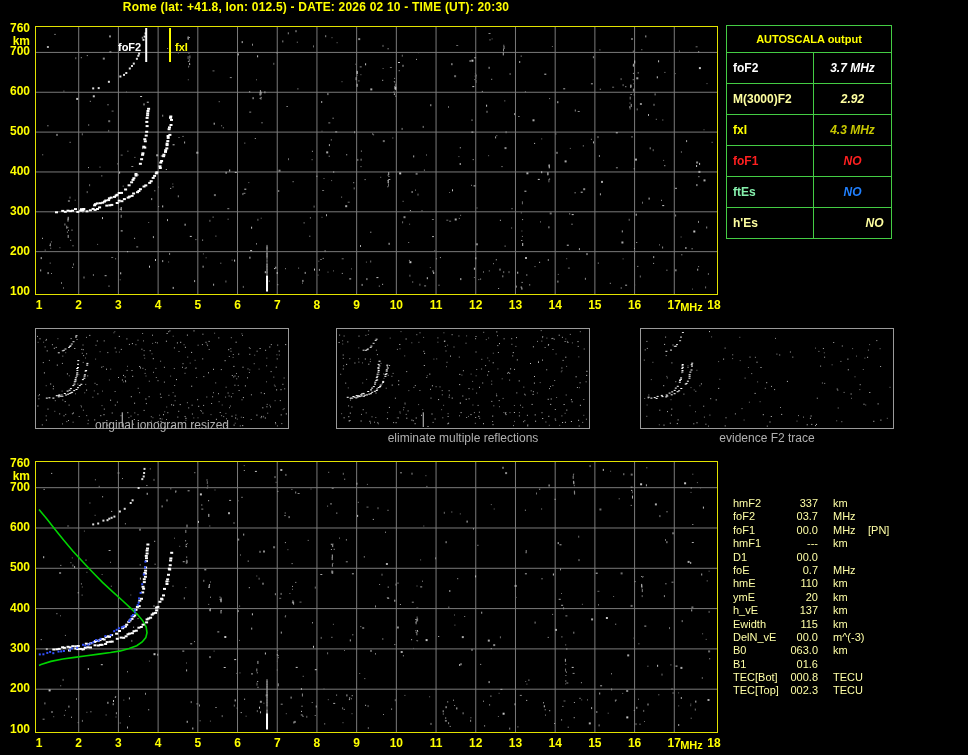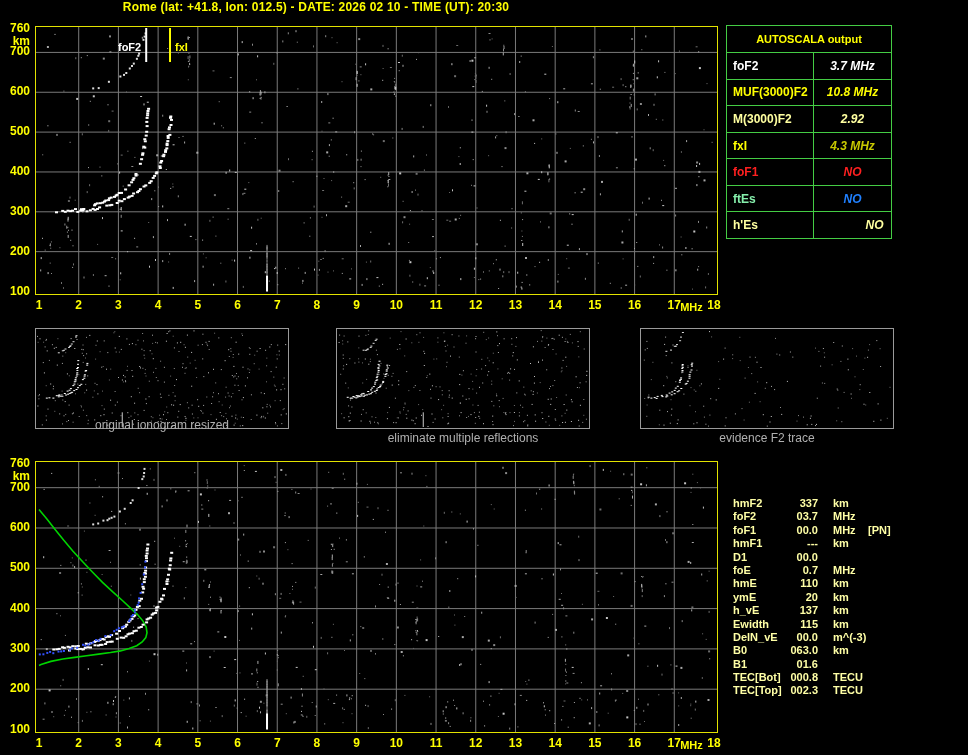--- a/index.html
+++ b/index.html
@@ -28,21 +28,21 @@
   .as-row:last-child{border-bottom:none;gap:44px;}
   .as-label{width:80px;padding-left:6px;align-self:stretch;display:flex;
             align-items:center;border-right:1px solid #44cc44;}
   .as-value{flex:1;text-align:center;font-style:italic;}
   .aipbox{position:absolute;left:726px;top:467px;width:164px;height:211px;
           border:1px solid #44cc44;}
   .aip-header{height:27px;line-height:27px;text-align:center;color:#ffffd2;
               font-size:12px;border-bottom:1px solid #44cc44;}
   .aip-rows{position:absolute;left:726px;top:497px;width:176px;
             font-size:11px;color:#ffffa6;}
-  .aip-row{position:relative;height:13.4px;line-height:13.4px;font-weight:bold;}
+  .aip-row{position:relative;height:13.4px;line-height:13.4px;}
   .aip-p{position:absolute;left:7px;}
   .aip-v{position:absolute;left:38px;width:54px;text-align:right;}
   .aip-u{position:absolute;left:107px;}
   .aip-n{position:absolute;left:142px;}
 </style>
 </head>
 <body>
 
 <div id="stage">
   <div class="title">Rome (lat: +41.8, lon: 012.5) - DATE: 2026 02 10 - TIME (UT): 20:30</div>
@@ -834,24 +834,20 @@
         <text x="139.02941176470588" y="24" fill="#ffff00" font-size="11" font-weight="bold" font-family="Liberation Sans, sans-serif" text-anchor="start">fxI</text>
       </svg>
     </div>
 
   <div class="astable">
     <div class="as-header">AUTOSCALA output</div>
     <div id="as-rows" style="flex:1;display:flex;flex-direction:column;">
         <div class="as-row">
           <div class="as-label" style="color: rgb(255, 255, 255);">foF2</div>
           <div class="as-value" style="color: rgb(255, 255, 255);">3.7 MHz</div>
-        </div>
-        <div class="as-row">
-          <div class="as-label" style="color: rgb(255, 255, 0);">MUF(3000)F2</div>
-          <div class="as-value" style="color: rgb(255, 255, 0);">10.8 MHz</div>
         </div>
         <div class="as-row">
           <div class="as-label" style="color: rgb(255, 255, 160);">M(3000)F2</div>
           <div class="as-value" style="color: rgb(255, 255, 160);">2.92</div>
         </div>
         <div class="as-row">
           <div class="as-label" style="color: rgb(255, 255, 0);">fxI</div>
           <div class="as-value" style="color: rgb(200, 200, 0);">4.3 MHz</div>
         </div>
         <div class="as-row">

